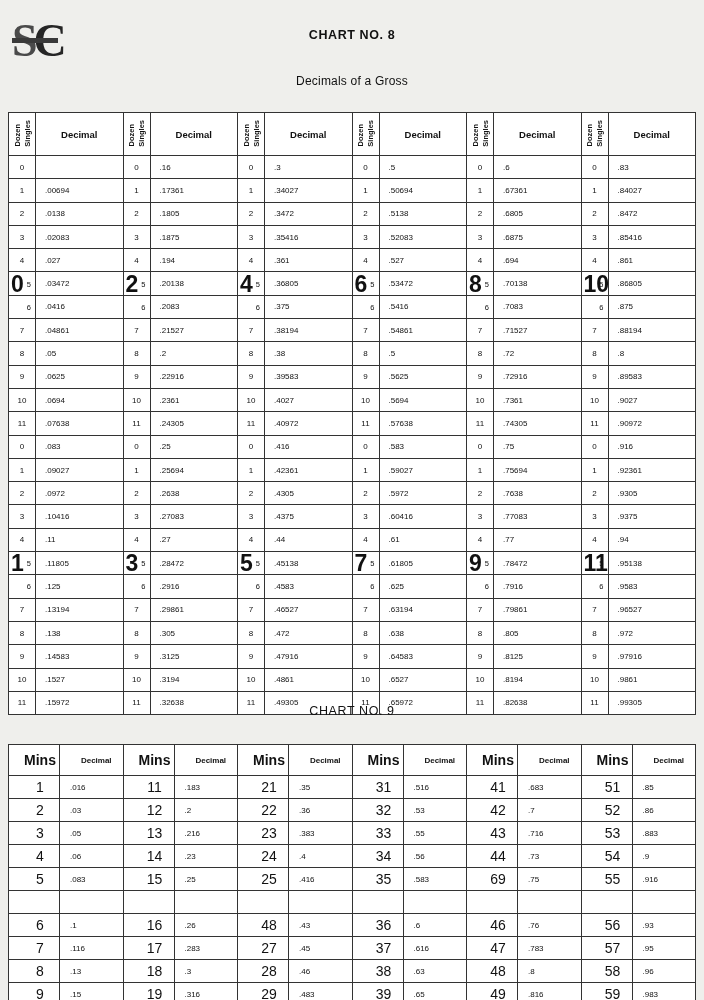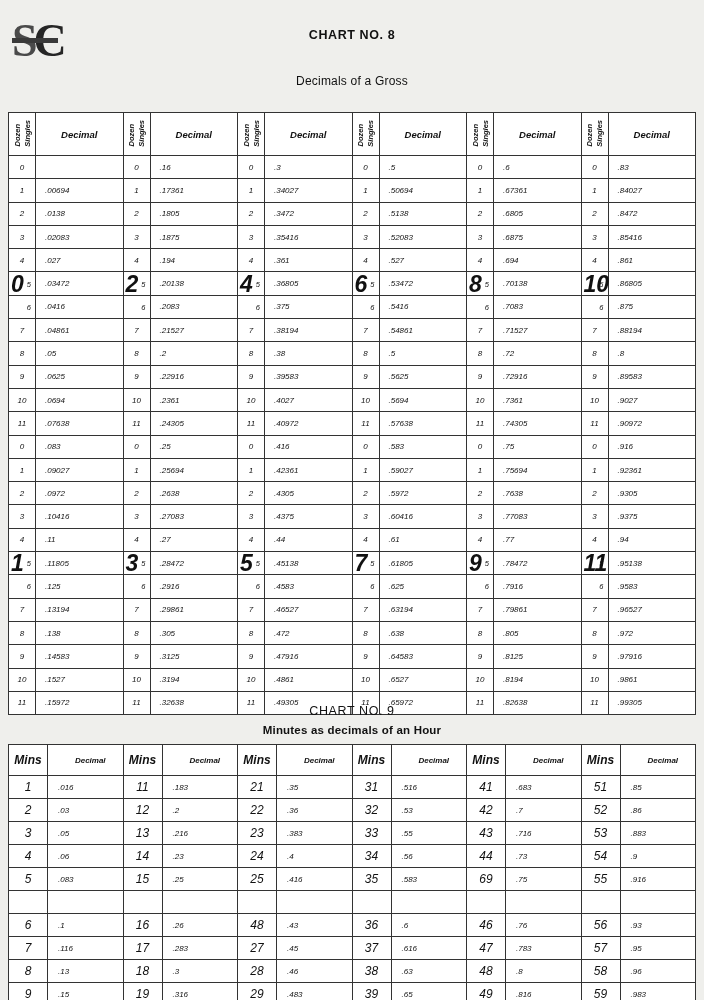--- a/index.html
+++ b/index.html
@@ -30,21 +30,21 @@
     position:absolute;left:0;top:28px;width:704px;text-align:center;
   }
   .chart-title{font-size:12.5px;font-weight:bold;letter-spacing:.6px;}
   .chart-sub{font-size:12px;margin-top:32px;letter-spacing:.2px;}
   .conv{
     position:absolute;right:14px;top:34px;
     font-size:10.5px;font-weight:bold;line-height:13px;text-align:left;
   }
 
   
-  table{border-collapse:collapse;font-style:italic;}
+  table{border-collapse:collapse;}
   .grid{
     position:absolute;left:8px;
     border:1.6px solid #111;
     background:#fff;
   }
   .grid td,.grid th{
     border:0.8px solid #333;
     font-size:8px;
     padding:0;
     text-align:center;
@@ -69,21 +69,21 @@
     font-size:23px;font-weight:bold;
   }
 
   
   .title-block2{position:absolute;left:0;top:704px;width:704px;text-align:center;}
   .title-block2 .chart-title{font-size:12.5px;font-weight:normal;}
   .title-block2 .chart-sub{font-size:11.5px;margin-top:6px;font-weight:bold;}
   #chart9{top:744px;width:688px;}
   #chart9 td,#chart9 th{height:22px;}
   #chart9 .hdr{height:30px;font-size:9.5px;font-weight:bold;}
-  #chart9 .n{width:38px;font-size:12px;}
+  #chart9 .n{width:38px;font-size:14px;padding-left:12px;}
   #chart9 .v{text-align:left;padding-left:10px;font-size:8px;}
   .spacer td{height:9px;border-left:0.8px solid #333;border-right:0.8px solid #333;border-top:0.8px solid #333;border-bottom:0.8px solid #333;}
 </style>
 </head>
 <body>
 
 <div class="page">
 
   <div class="header">
     <div class="logo">
@@ -510,21 +510,20 @@
           <td class="n">11</td>
           <td class="v">.82638</td>
           <td class="n">11</td>
           <td class="v">.99305</td>
         </tr>
       </tbody>
   </table>
 
   <div class="title-block2">
     <div class="chart-title">CHART NO. 9</div>
-    <div class="chart-sub">Minutes as decimals of an Hour</div>
   </div>
 
   <table class="grid" id="chart9">
     <thead>
       <tr id="c9head">
           <th class="hdr n" style="text-align: center;">Mins</th>
           <th class="hdr v" style="text-align: center;">Decimal</th>
           <th class="hdr n" style="text-align: center;">Mins</th>
           <th class="hdr v" style="text-align: center;">Decimal</th>
           <th class="hdr n" style="text-align: center;">Mins</th>

